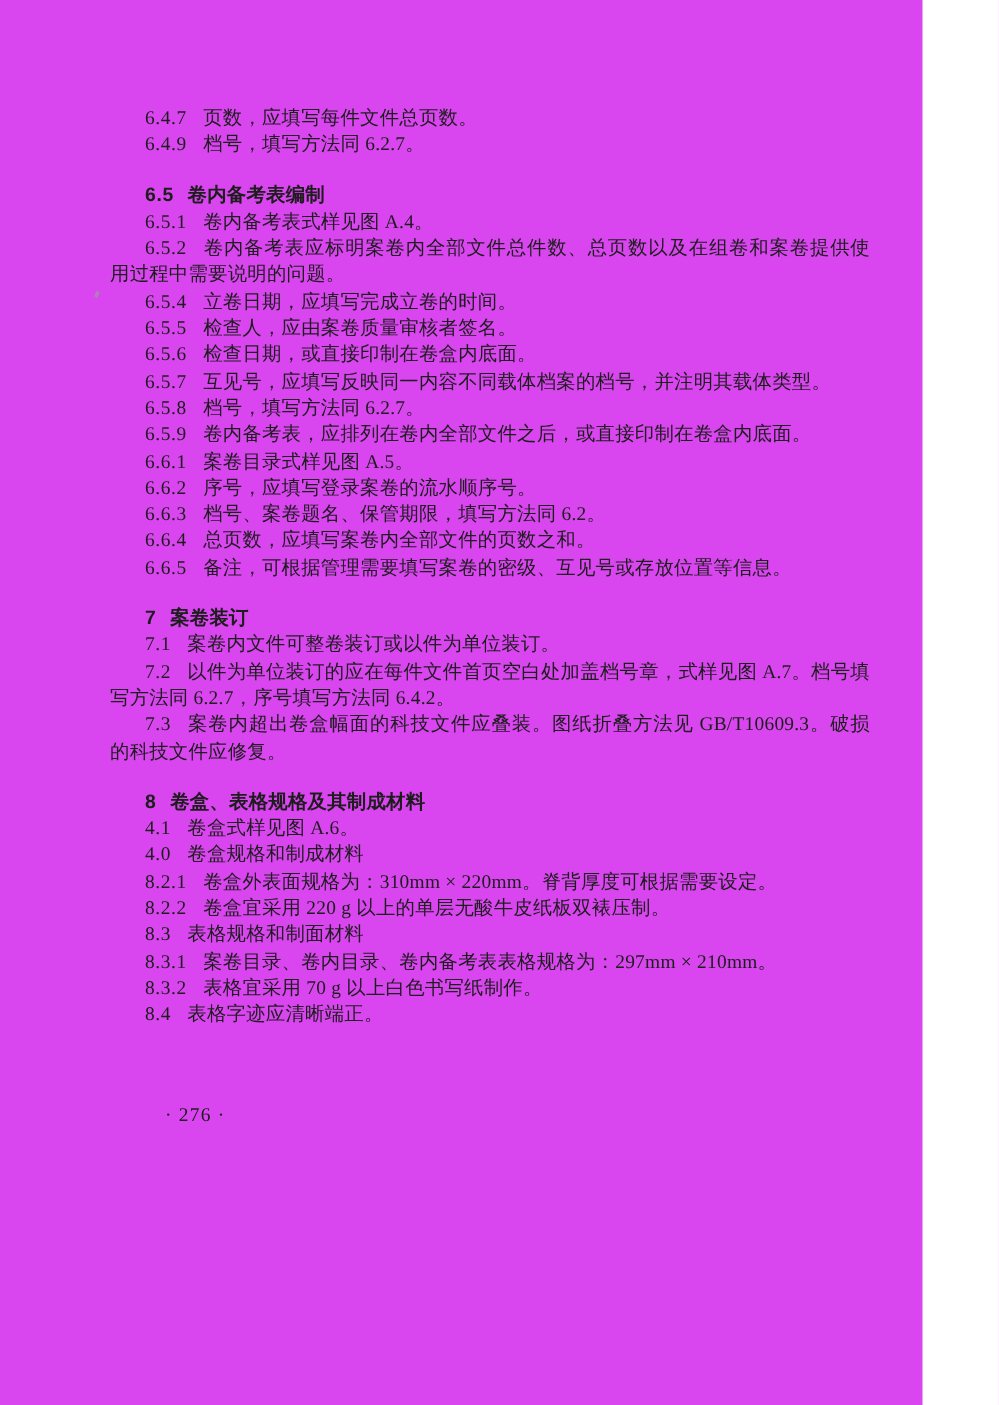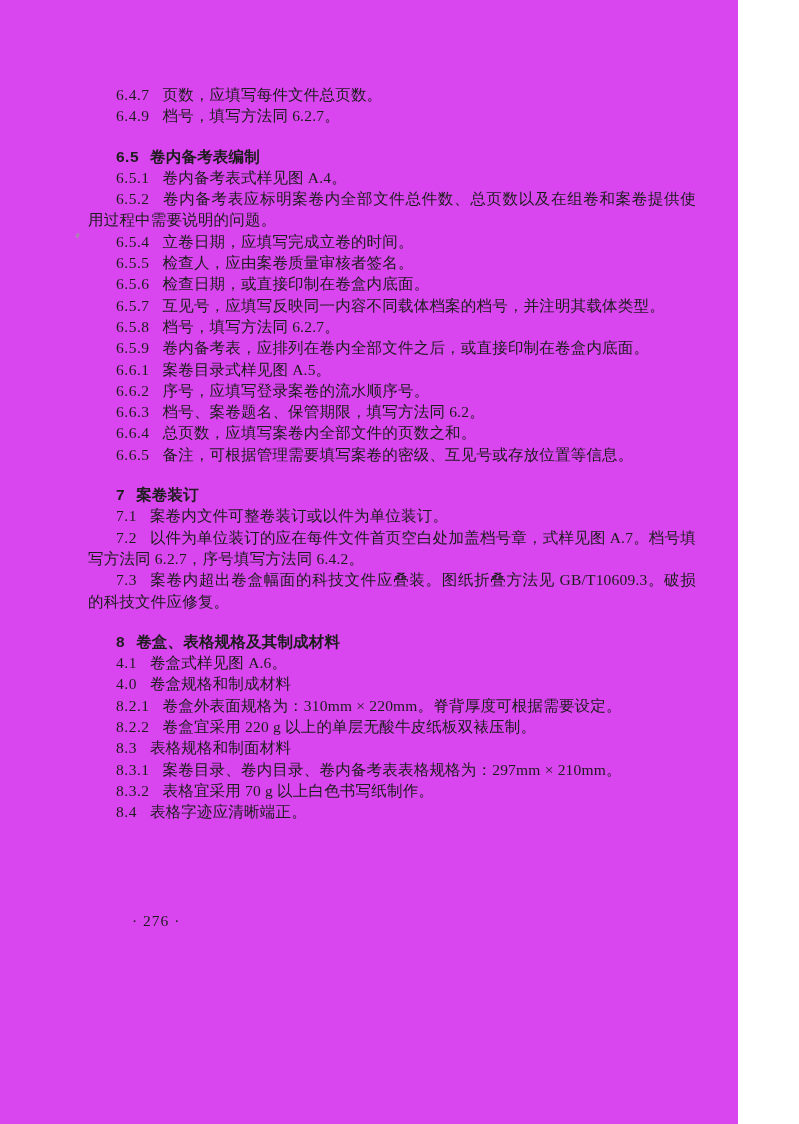--- a/index.html
+++ b/index.html
@@ -44,21 +44,20 @@
   .line.heading .num {
     margin-right: 11px;
   }
   .page-number {
     position: absolute;
     left: 132px;
     top: 884px;
     font-size: 15.5px;
     letter-spacing: 1px;
     color: #1d1d1d;
-    margin-top: 28px;
   }
   
   .scan-speck {
     position: absolute;
     left: 76px;
     top: 233px;
     width: 3px;
     height: 5px;
     background: #9a9a9a;
     border-radius: 1px;

